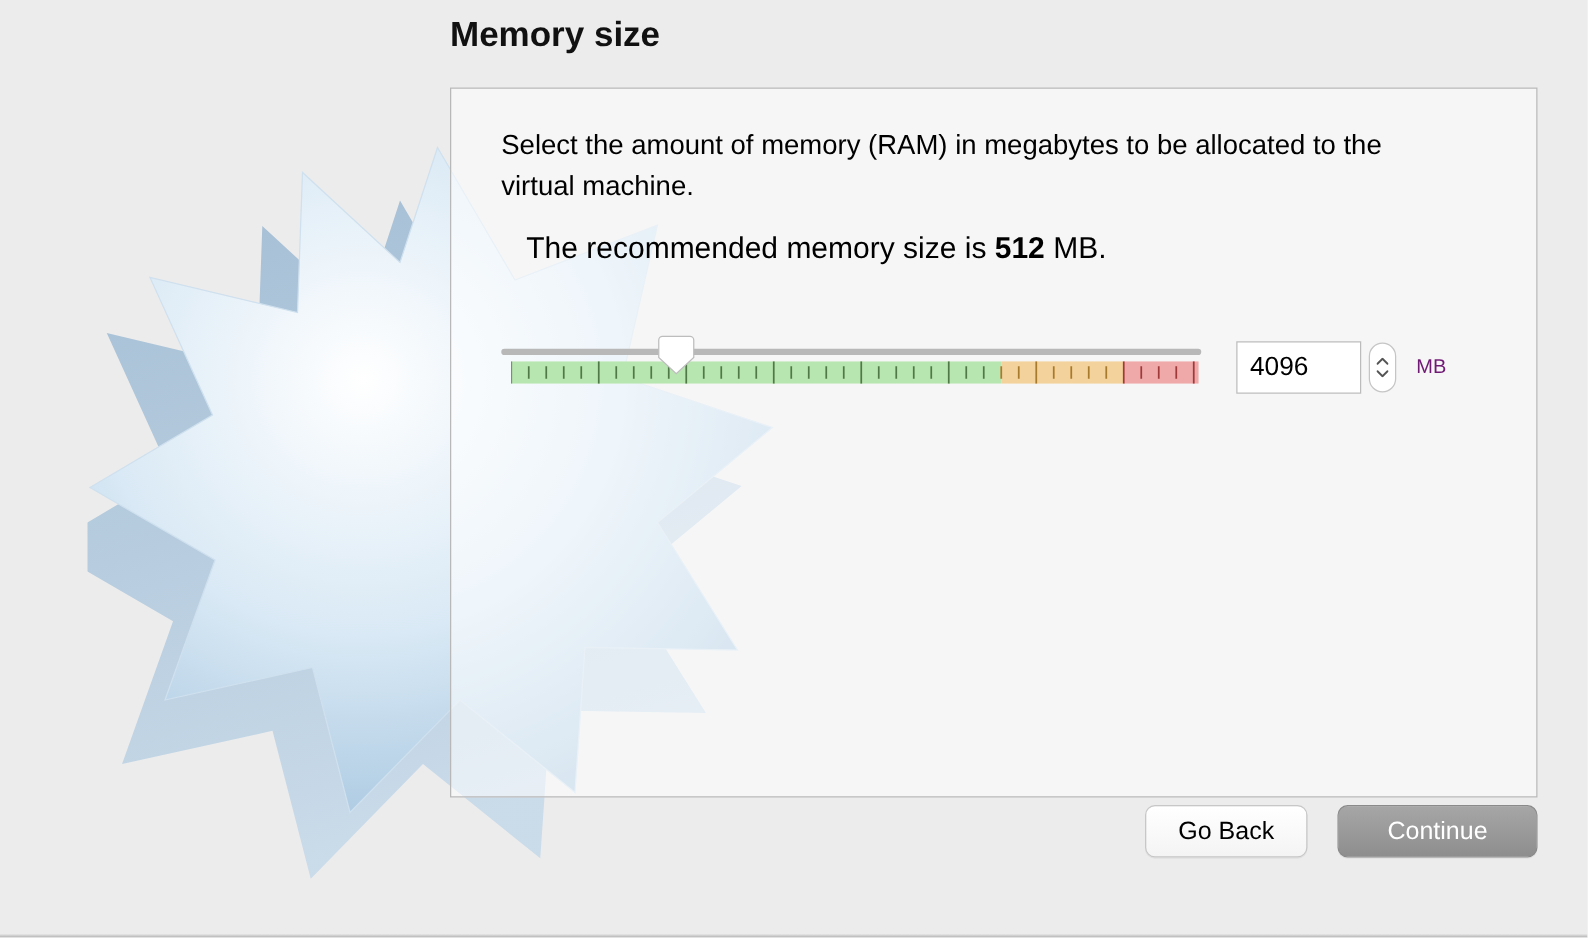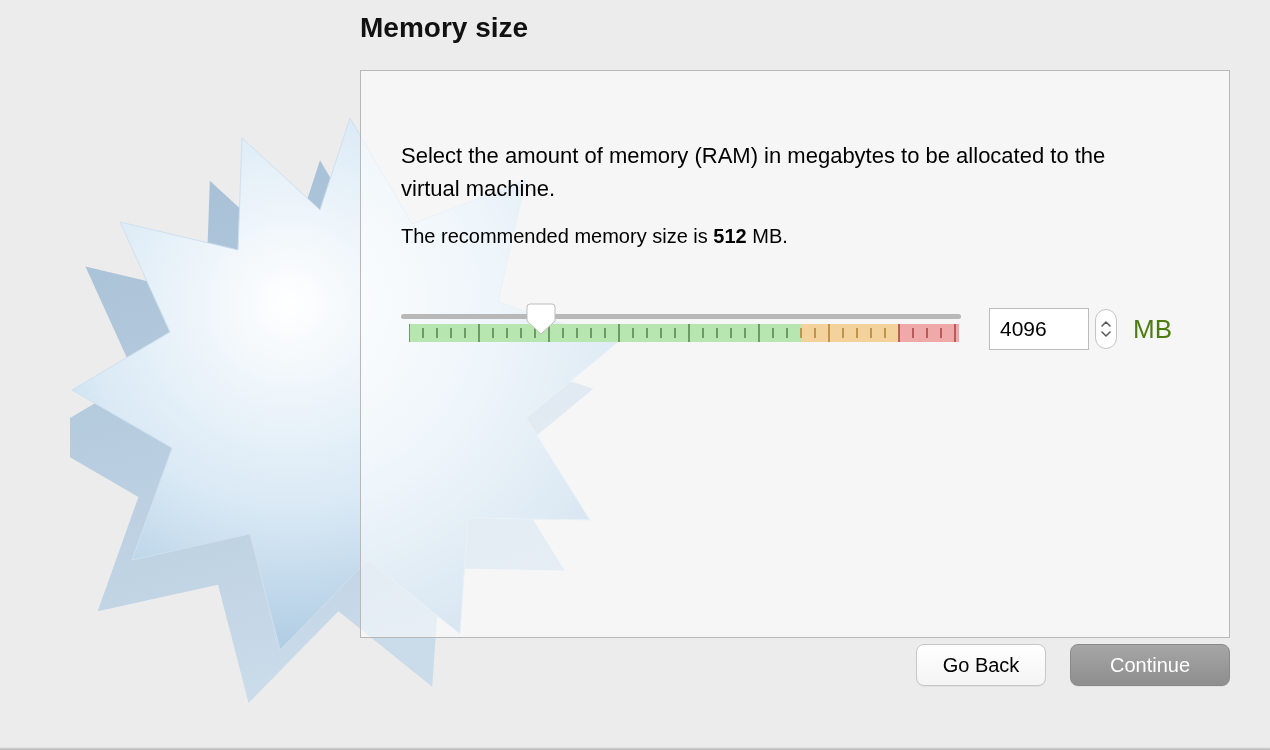--- a/index.html
+++ b/index.html
@@ -34,34 +34,35 @@
 
     .panel {
       position: absolute;
       left: 360px;
       top: 70px;
       width: 870px;
       height: 568px;
       background: rgba(255,255,255,0.55);
       border: 1px solid #b8b8b8;
       z-index: 1;
-      padding: 68px 40px 40px 40px;
+      padding: 28px 40px 40px 40px;
     }
 
     .desc {
       font-size: 22px;
       color: #000;
       line-height: 1.5;
       max-width: 760px;
     }
 
     .reco {
-      font-size: 20px;
+      font-size: 24px;
       color: #000;
       margin-top: 20px;
+      margin-left: 20px;
     }
     .reco .value { font-weight: 700; }
 
     .slider-row {
       margin-top: 56px;
       display: flex;
       align-items: center;
       gap: 28px;
     }
 
@@ -134,22 +135,22 @@
       display: flex;
       flex-direction: column;
       justify-content: center;
       align-items: center;
       gap: 2px;
       cursor: pointer;
     }
     .stepper svg { display: block; }
 
     .unit {
-      font-size: 26px;
-      color: #4d7c0f;
+      font-size: 16px;
+      color: #701a75;
       margin-left: 10px;
     }
 
     .button-row {
       position: absolute;
       right: 40px;
       top: 644px;
       display: flex;
       gap: 24px;
       z-index: 3;

